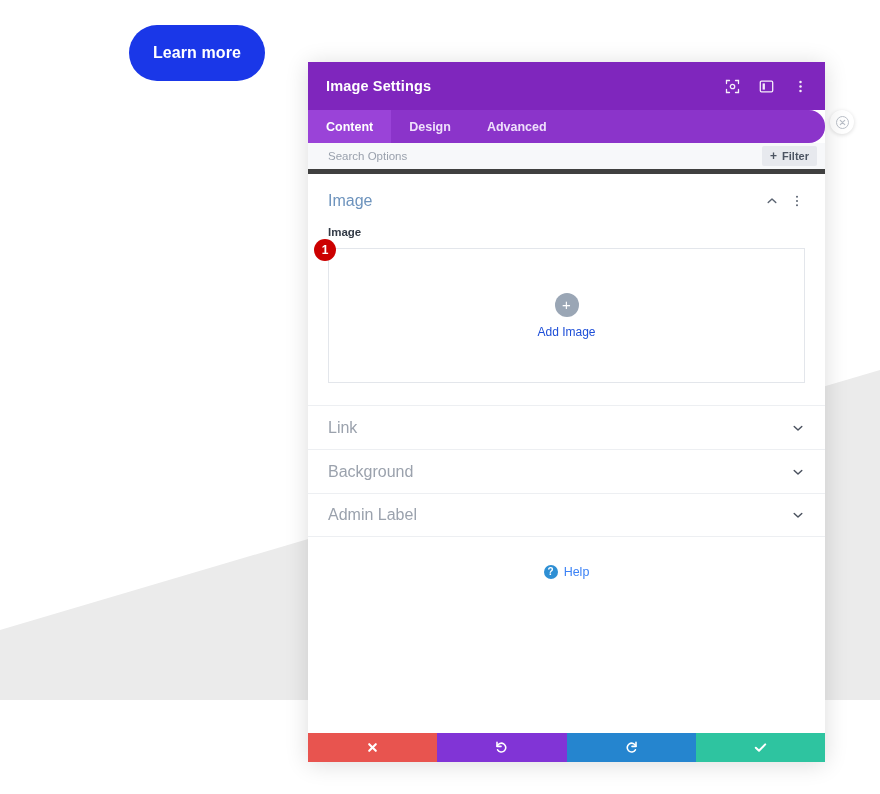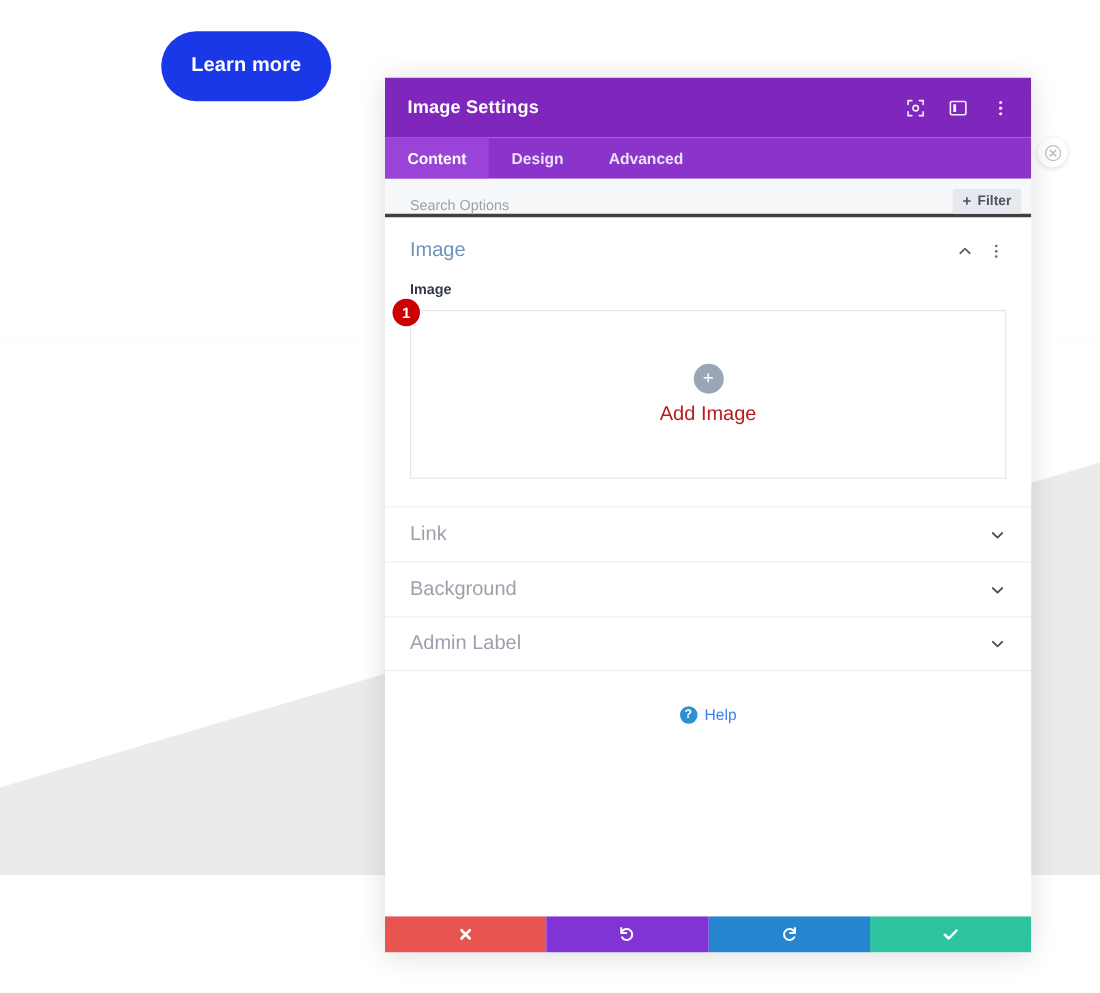--- a/index.html
+++ b/index.html
@@ -86,35 +86,35 @@
   .title-icon {
     width:22px; height:22px;
     display:flex; align-items:center; justify-content:center;
     cursor:pointer; opacity:0.92;
   }
   .title-icon svg { display:block; }
 
   
   .modal-tabs {
     height:33px; background:#8b34ca;
-    display:flex; align-items:stretch; flex:none;
+    display:flex; align-items:stretch; flex:none;border-radius:16px;
   }
   .tab {
     display:flex; align-items:center; justify-content:center;
     padding:0 18px;
     color:#efe0fb; font-size:12.5px; font-weight:700;
     cursor:pointer; white-space:nowrap;
   }
   .tab.active { background:#9a43d8; color:#ffffff; }
 
   
   .search-row {
     height:31px; background:#f7f8fa;
-    border-bottom:3px solid #404040;
-    display:flex; align-items:flex-end;
+    border-bottom:5px solid #404040;
+    display:flex; align-items:center;
     padding:0 8px 0 20px; flex:none;
   }
   .search-input {
     flex:1; border:none; outline:none; background:transparent;
     font-family:"Liberation Sans", sans-serif;
     font-size:11.5px; color:#5c6370;
   }
   .search-input::placeholder { color:#9aa1ad; }
   .filter-btn {
     display:flex; align-items:center; gap:5px;
@@ -158,21 +158,21 @@
     cursor:pointer;
     position:relative;
   }
   .upload-plus {
     width:24px; height:24px; border-radius:50%;
     background:#9aa6b5; color:#ffffff;
     display:flex; align-items:center; justify-content:center;
     font-size:15px; line-height:1; font-weight:400;
     margin-bottom:8px;
   }
-  .upload-text { color:#b91c1c; font-size:16px; }
+  .upload-text { color:#1d4ed8; font-size:12px; }
 
   .badge-1 {
     position:absolute; left:-15px; top:-10px;
     width:22px; height:22px; border-radius:50%;
     background:#cc0000; color:#ffffff;
     display:flex; align-items:center; justify-content:center;
     font-size:12px; font-weight:700;
     z-index:5;
   }
 

